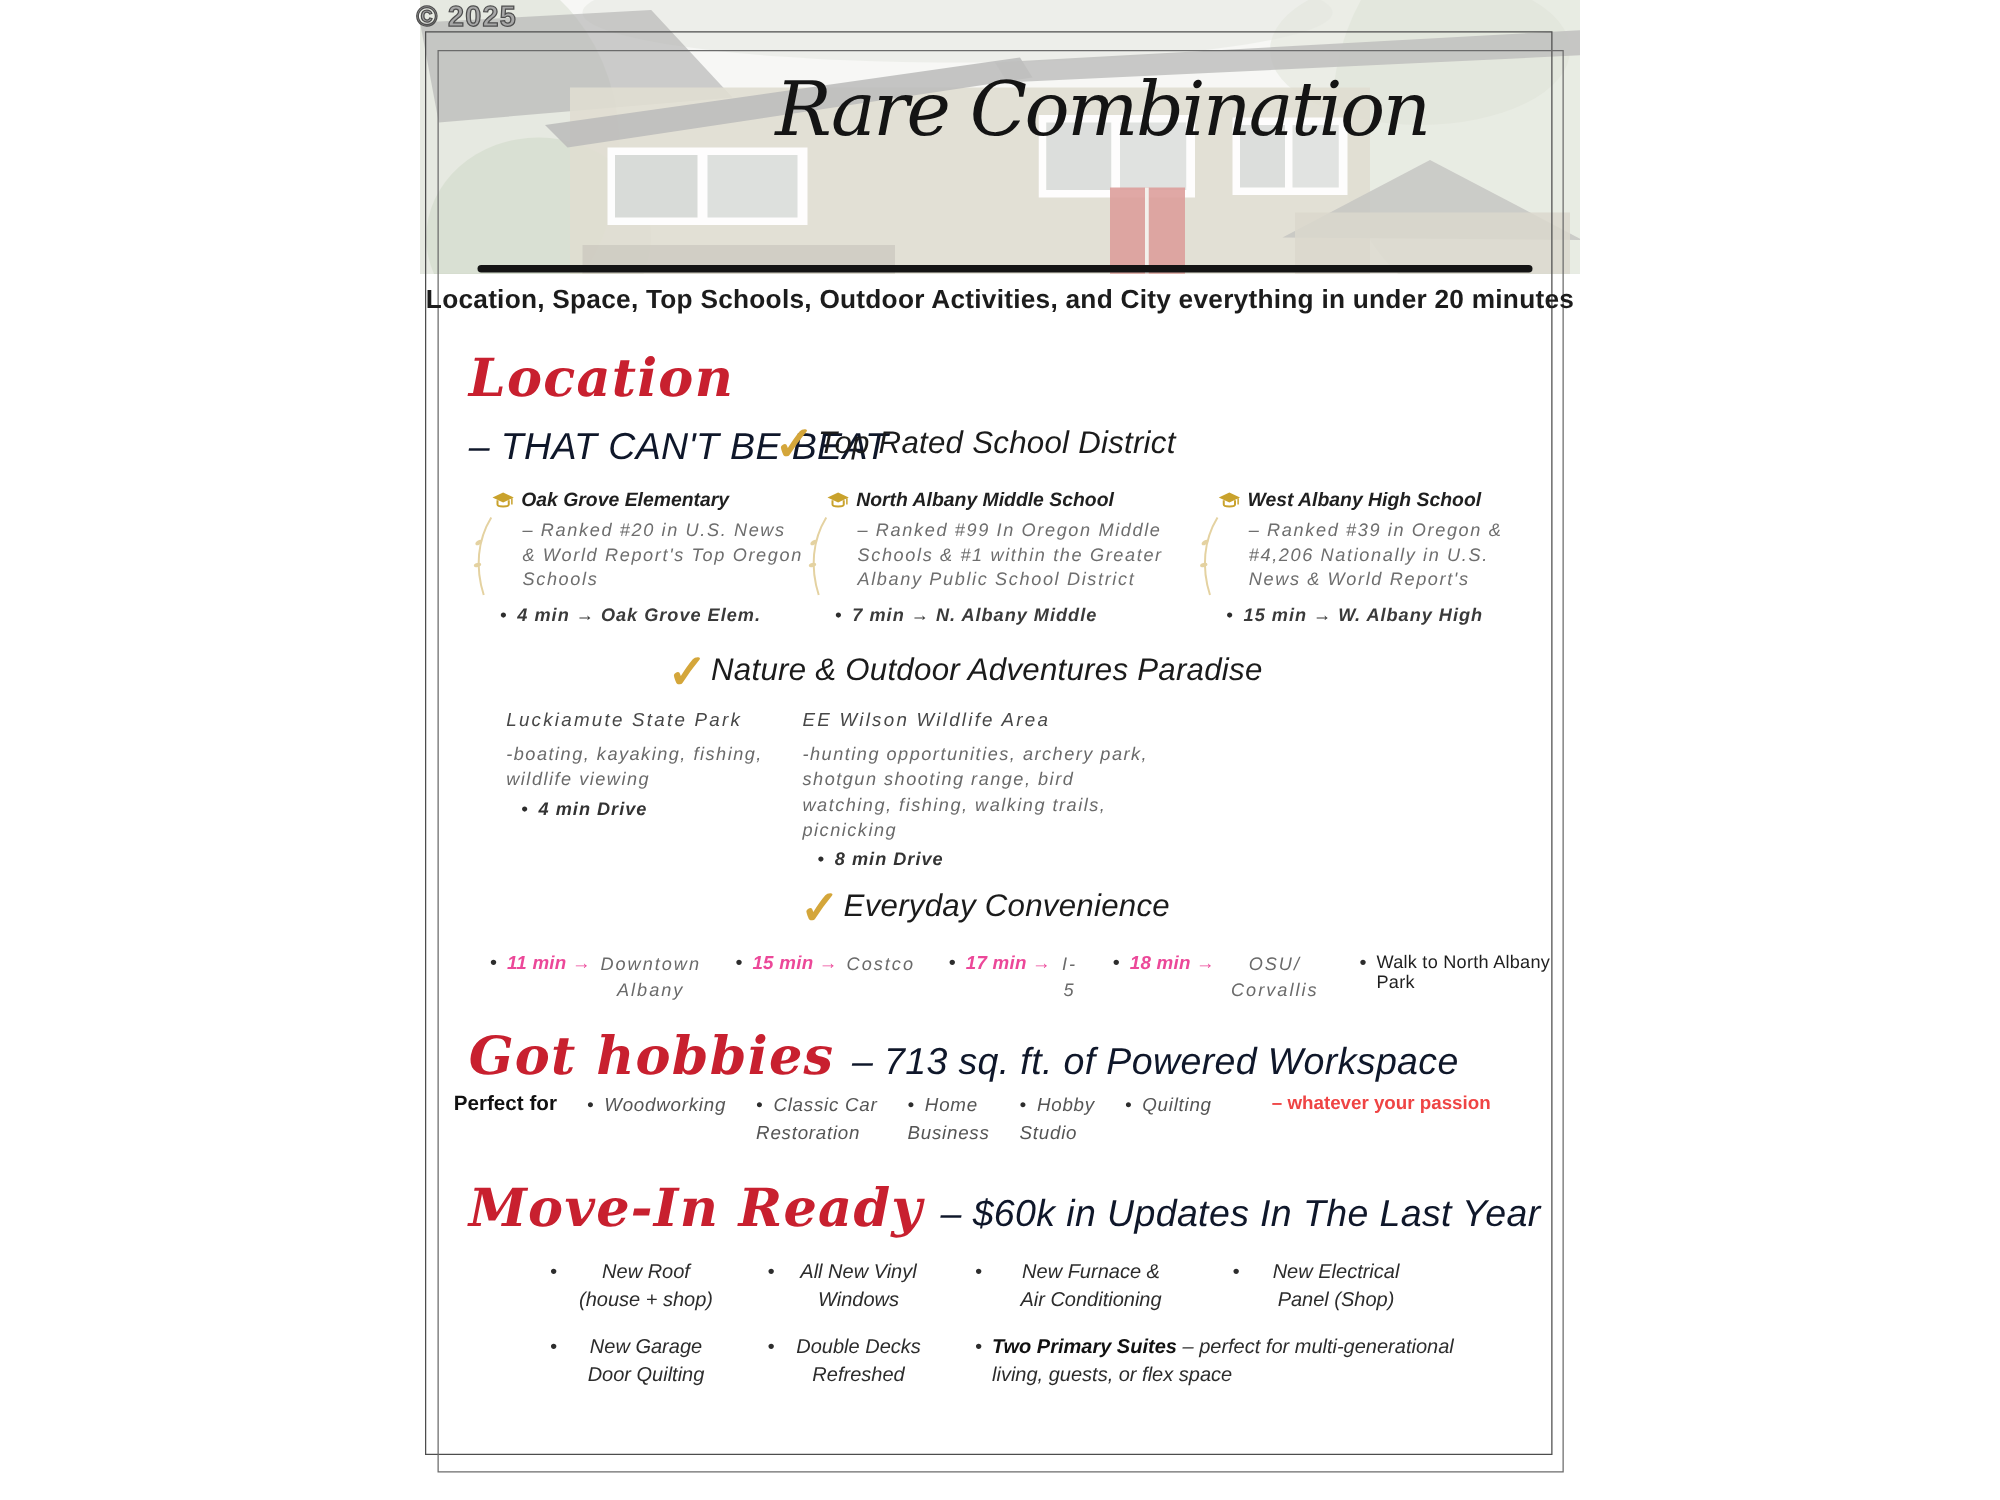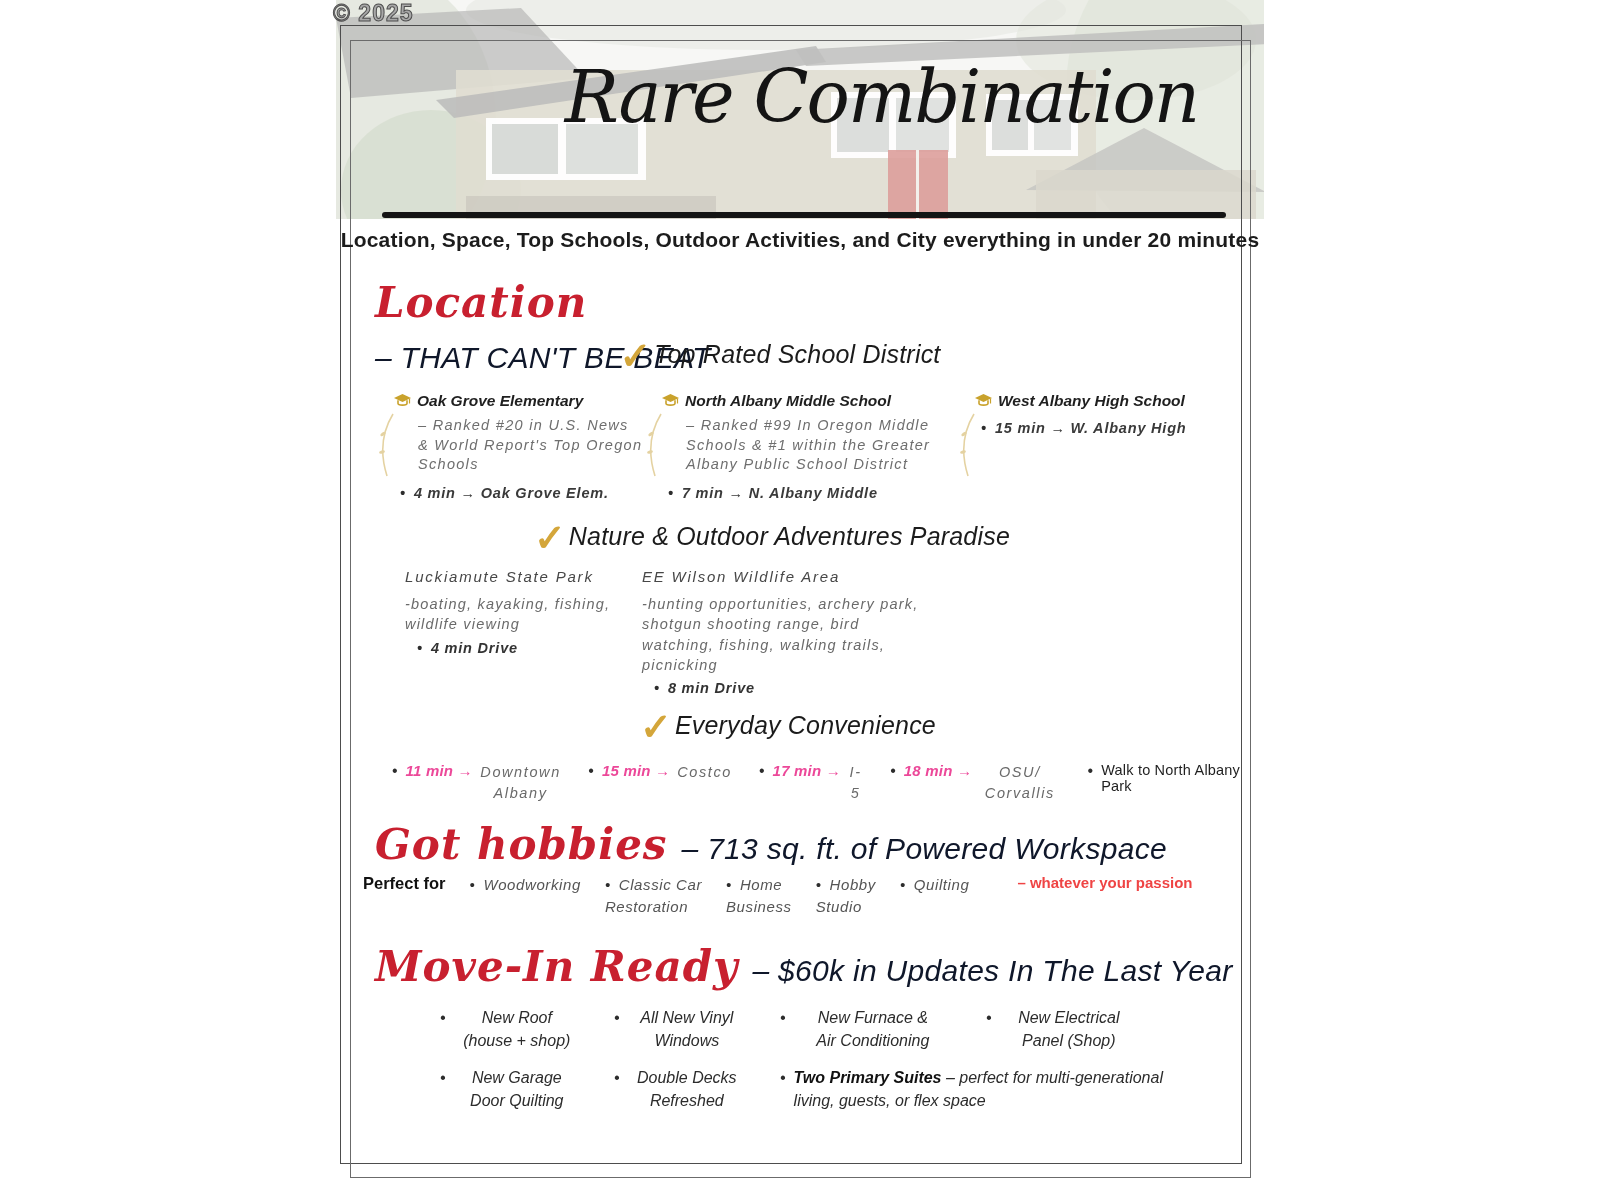--- a/index.html
+++ b/index.html
@@ -8,21 +8,21 @@
     font-family:"Liberation Sans",sans-serif;color:#222;overflow:hidden;
   }
   .abs{position:absolute;}
 
   
   .hero{left:336px;top:0;width:928px;height:219px;overflow:hidden;}
   .hero svg{display:block;}
   .hero-title{
     left:336px;top:40px;width:1091px;text-align:center;
     font-family:"DejaVu Serif",serif;font-style:italic;font-weight:500;
-    font-size:72px;color:#141414;letter-spacing:-2px;line-height:1.6;
+    font-size:60px;color:#141414;letter-spacing:-2px;line-height:1.6;
   }
   .hero-underline{
     left:382px;top:212px;width:844px;height:6px;background:#141414;
     border-radius:3px;
   }
   .watermark{
     left:333px;top:0px;font-size:23px;font-weight:700;color:#a7a7a7;
     -webkit-text-stroke:1px #4e4e4e;letter-spacing:1px;
   }
 
@@ -208,20 +208,21 @@
       <ellipse cx="4" cy="40" rx="3" ry="1.6" fill="#cfae56" transform="rotate(-15 4 40)"></ellipse>
     </svg>
     <div class="school-name">
       <svg width="17" height="14" viewBox="0 0 17 14">
         <polygon points="8.5,0 17,4 8.5,8 0,4" fill="#c9a22c"></polygon>
         <path d="M4,6.2 v3.4 c0,2 9,2 9,0 v-3.4" fill="none" stroke="#c9a22c" stroke-width="1.6"></path>
         <line x1="15.5" y1="4.5" x2="15.5" y2="9.5" stroke="#c9a22c" stroke-width="1.2"></line>
       </svg>
       <span>West Albany High School</span>
     </div>
+    <div class="school-desc">– Ranked #39 in Oregon &amp; #4,206 Nationally in U.S. News &amp; World Report's</div>
     <div class="school-commute dot">15 min → W. Albany High</div>
   </div>
 </div>
 
 <div class="abs check-hdr hdr-nature">
   <span class="check-glyph">✓</span>
   <span class="check-txt">Nature &amp; Outdoor Adventures Paradise</span>
 </div>
 
 <div class="abs parks-row">

